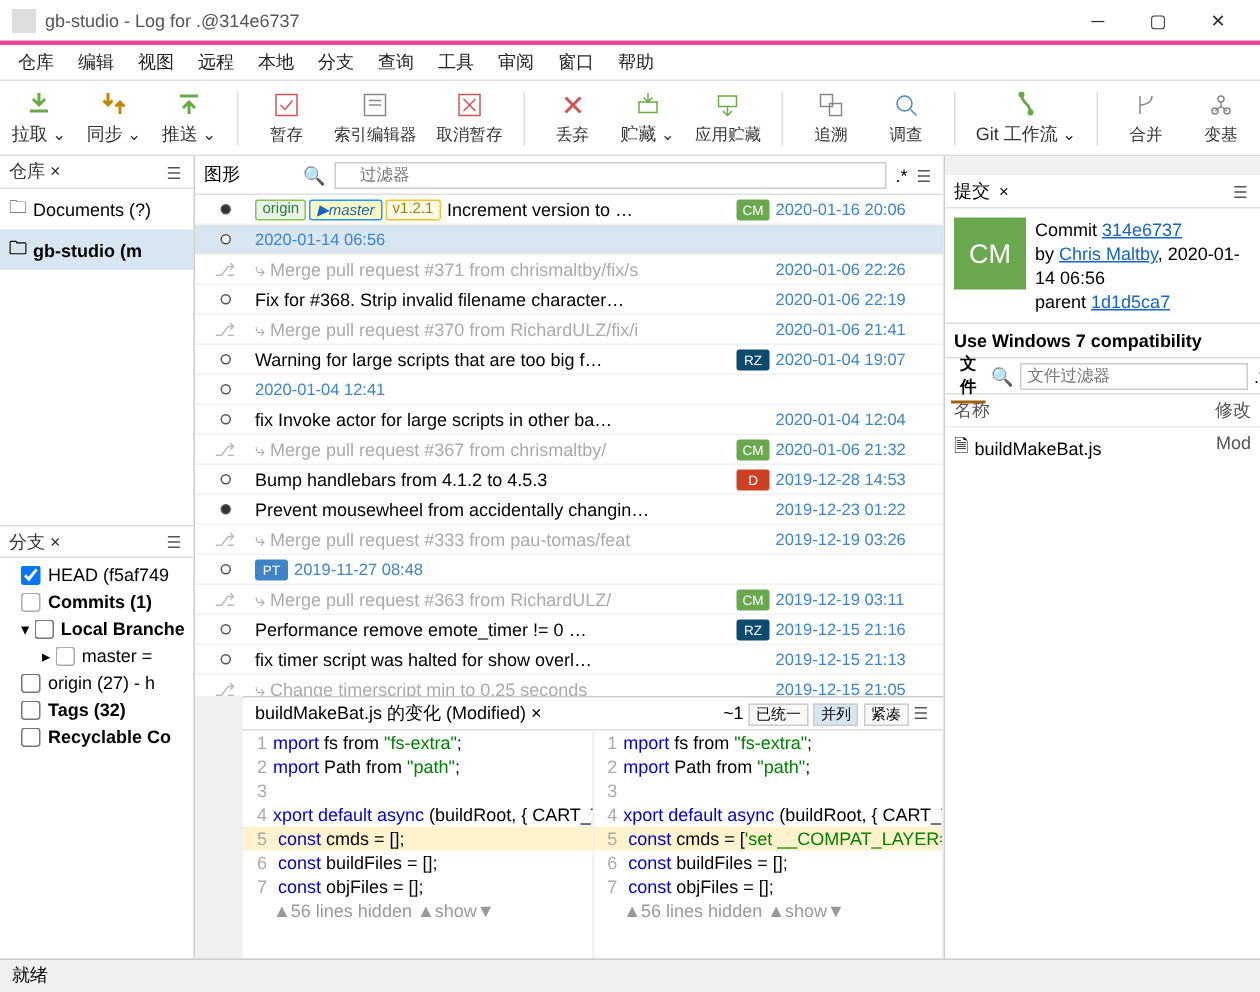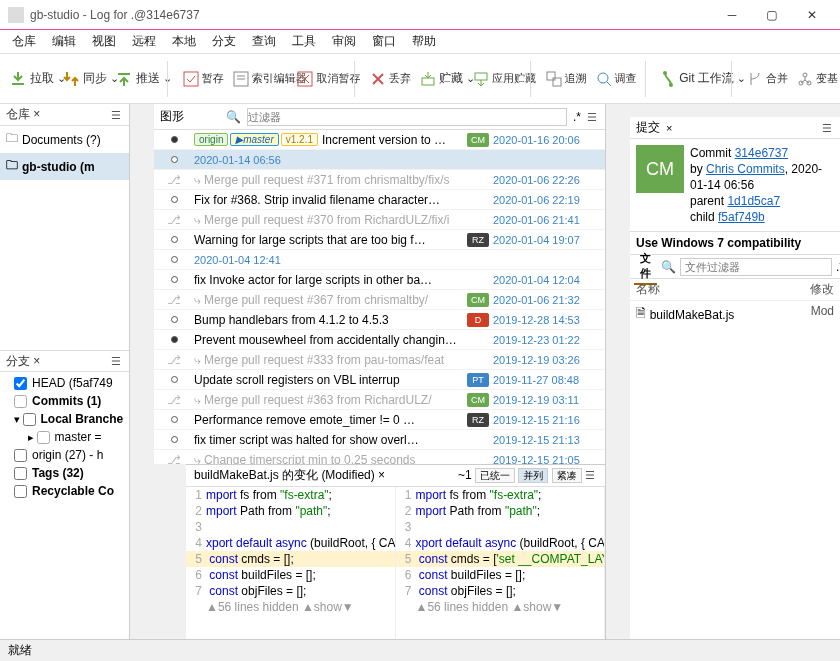--- a/index.html
+++ b/index.html
@@ -1,58 +1,58 @@
 <!DOCTYPE html>
 <html><head>
 <meta charset="utf-8">
 <style>
 * { margin: 0; padding: 0; box-sizing: border-box; font-family: "Microsoft YaHei", "Segoe UI", sans-serif; font-size: 12px; }
 body { width: 840px; height: 661px; background: #f0f0f0; display: flex; flex-direction: column; overflow: hidden; }
-.titlebar { height: 30px; background: #fff; display: flex; align-items: center; padding: 0 8px; border-bottom: 1px solid #ec4899; }
+.titlebar { height: 30px; background: #fff; display: flex; align-items: center; padding: 0 8px; border-bottom: 3px solid #ec4899; }
 .titlebar .icon-app { width: 16px; height: 16px; background: #ddd; margin-right: 6px; }
 .titlebar .title { flex: 1; color: #555; }
 .titlebar .winbtn { width: 40px; height: 30px; display: flex; align-items: center; justify-content: center; color: #333; }
 .menubar { height: 24px; background: #fff; display: flex; align-items: center; padding: 0 6px; gap: 4px; border-bottom: 1px solid #e0e0e0; }
 .menubar .mi { padding: 2px 6px; color: #222; }
 .toolbar { height: 50px; background: #fff; display: flex; align-items: center; padding: 4px 8px; gap: 14px; border-bottom: 1px solid #ddd; }
-.tb { display: flex; flex-direction: row; align-items: center; gap: 2px; color: #333; min-width: 36px; justify-content: space-between; }
+.tb { display: flex; flex-direction: column; align-items: center; gap: 2px; color: #333; min-width: 36px; justify-content: space-between; }
 .tb .tbi { width: 24px; height: 20px; display: flex; align-items: center; justify-content: center; }
 .tb .lbl { font-size: 11px; white-space: nowrap; }
 .sep { width: 1px; height: 36px; background: #ddd; }
-.main { flex: 1; display: flex; overflow: hidden; gap: 24px; }
+.main { flex: 1; display: flex; overflow: hidden; }
 .left { width: 130px; background: #fff; border-right: 1px solid #ccc; display: flex; flex-direction: column; overflow: hidden; }
 .panel-head { height: 22px; display: flex; align-items: center; justify-content: space-between; padding: 0 6px; border-bottom: 1px solid #ddd; font-size: 11px; color: #333; }
 .hamb { display: inline-block; width: 12px; }
 .hamb::before { content: "☰"; font-size: 11px; color: #555; }
 .repo-list { flex: 0 0 auto; }
 .repo-item { padding: 3px 6px; display: flex; align-items: center; gap: 4px; }
 .repo-item.sel { background: #d8e6f2; font-weight: bold; }
 .branch-sec { border-top: 1px solid #ddd; }
 .branch-list { padding: 2px 0; overflow: hidden; }
 .branch-item { padding: 2px 4px 2px 14px; white-space: nowrap; overflow: hidden; display: flex; align-items: center; gap: 3px; font-size: 11px; }
 .branch-item input { margin-right: 2px; }
 .center { flex: 1; display: flex; flex-direction: column; overflow: hidden; border-right: 1px solid #ccc; }
 .graph-head { height: 26px; display: flex; align-items: center; padding: 0 6px; gap: 6px; border-bottom: 1px solid #ddd; background: #fff; }
-.graph-head input { height: 18px; flex: 1; border: 1px solid #ccc; padding: 0 0; font-size: 11px; }
+.graph-head input { height: 18px; flex: 1; border: 1px solid #ccc; padding: 0 16px; font-size: 11px; }
 .commits { flex: 1; overflow: hidden; background: #fff; }
 .crow { height: 20px; display: flex; align-items: center; border-bottom: 1px solid #f2f2f2; }
 .crow.sel { background: #d8e6f2; }
 .crow.merge { color: #aaa; }
 .graph-col { width: 40px; display: flex; align-items: center; justify-content: center; font-family: monospace; font-size: 10px; color: #888; }
 .dot { width: 7px; height: 7px; border: 1px solid #555; border-radius: 50%; background: #fff; }
 .dot.filled { background: #333; }
 .refs { display: flex; gap: 2px; margin-right: 4px; }
 .ref { font-size: 10px; padding: 0 4px; border-radius: 2px; background: #eee; border: 1px solid #ccc; }
 .ref.or { background: #e8f5e9; border-color: #8bc34a; color: #2e7d32; }
 .ref.ma { background: #fef9c3; border-color: #2196f3; color: #1565c0; font-style: italic; }
 .ref.tag { background: #fffde7; border-color: #fbc02d; color: #a67c00; }
 .msg { flex: 1; overflow: hidden; white-space: nowrap; text-overflow: ellipsis; padding-right: 4px; }
 .badge { width: 22px; height: 14px; font-size: 9px; color: #fff; display: flex; align-items: center; justify-content: center; border-radius: 2px; margin-right: 4px; flex: 0 0 auto; }
 .badge.CM { background: #6aa84f; }
-.badge.RZ { background: #404040; }
+.badge.RZ { background: #0c4a6e; }
 .badge.D { background: #cc4125; }
 .badge.PT { background: #3d85c6; }
 .cdate { width: 112px; color: #3d85c6; font-size: 11px; padding-right: 4px; flex: 0 0 auto; }
 .diff { height: 175px; background: #fff; border-top: 1px solid #ccc; display: flex; flex-direction: column; margin-left: 32px; }
 .diff-head { height: 22px; display: flex; align-items: center; padding: 0 8px; border-bottom: 1px solid #ddd; justify-content: space-between; }
 .diff-body { flex: 1; display: flex; overflow: hidden; }
 .diff-pane { flex: 1; overflow: hidden; font-family: Consolas, monospace; font-size: 11px; line-height: 16px; border-right: 1px solid #eee; }
 .dline { display: flex; white-space: pre; }
 .dline .ln { width: 20px; text-align: right; color: #aaa; padding-right: 4px; flex: 0 0 auto; }
 .dline.hl { background: #fff3cd; }
@@ -382,21 +382,20 @@
           <span class="graph-col">
             <span style="color:#bbb">⎇</span>
           </span>
           <span class="msg">⤷ Merge pull request #333 from pau-tomas/feat</span>
           <span class="cdate">2019-12-19 03:26</span>
         </div>
         <div class="crow">
           <span class="graph-col">
             <span class="dot"></span>
           </span>
-          <span class="msg">Update scroll registers on VBL interrup</span>
           <span class="badge PT">PT</span>
           <span class="cdate">2019-11-27 08:48</span>
         </div>
         <div class="crow merge">
           <span class="graph-col">
             <span style="color:#bbb">⎇</span>
           </span>
           <span class="msg">⤷ Merge pull request #363 from RichardULZ/</span>
           <span class="badge CM">CM</span>
           <span class="cdate">2019-12-19 03:11</span>
@@ -463,23 +462,22 @@
 
   <div class="right">
     <div class="submit-head">
       <span>提交</span> ×
       <span style="flex:1"></span><span class="hamb"></span>
     </div>
     <div class="commit-box">
       <div class="avatar">CM</div>
       <div class="commit-meta">
         <div><span>Commit</span> <a>314e6737</a></div>
-        <div><span>by</span> <a>Chris Commits</a><span>, 2020-01-14 06:56</span></div>
+        <div><span>by</span> <a>Chris Maltby</a><span>, 2020-01-14 06:56</span></div>
         <div><span>parent</span> <a>1d1d5ca7</a></div>
-        <div><span>child</span> <a>f5af749b</a></div>
       </div>
     </div>
     <div class="commit-title">Use Windows 7 compatibility</div>
     <div class="file-filter">
       <span class="file-tab">文件</span>
       <span>🔍</span>
       <input placeholder="文件过滤器" style="">
       <span>.*</span>
 
     </div>

